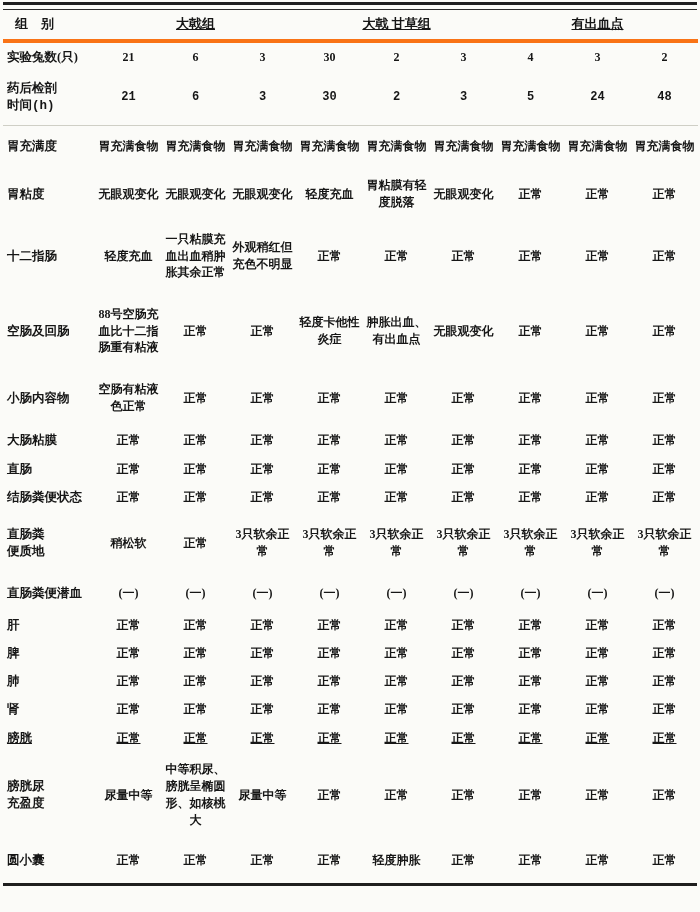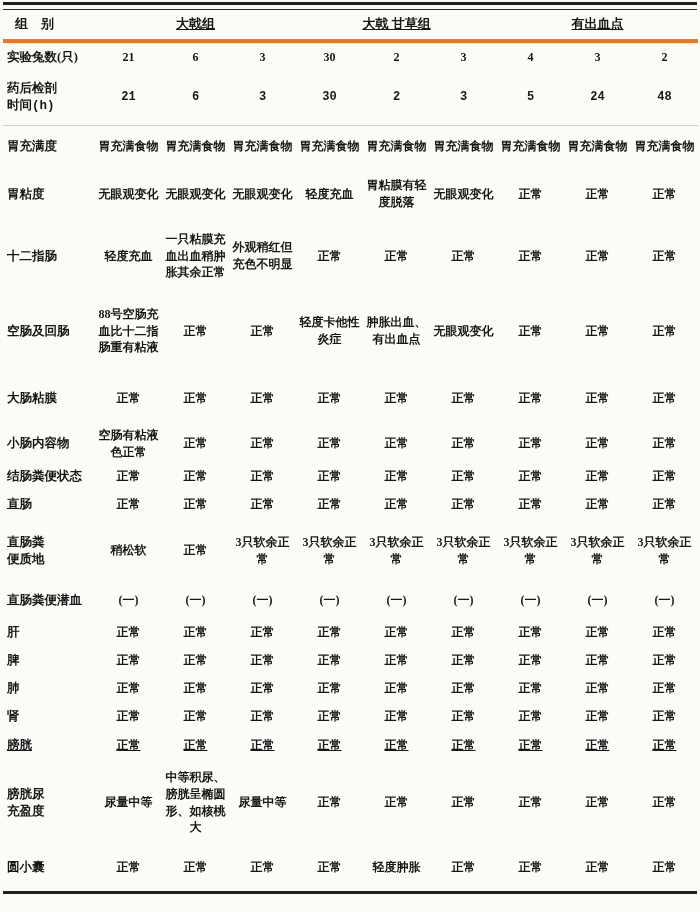--- a/index.html
+++ b/index.html
@@ -175,57 +175,57 @@
           <td>正常</td>
           <td>正常</td>
           <td>轻度卡他性炎症</td>
           <td>肿胀出血、有出血点</td>
           <td>无眼观变化</td>
           <td>正常</td>
           <td>正常</td>
           <td>正常</td>
         </tr>
         <tr>
-          <th class="row-label">大肠粘膜</th>
-          <td>正常</td>
-          <td>正常</td>
-          <td>正常</td>
-          <td>正常</td>
-          <td>正常</td>
-          <td>正常</td>
-          <td>正常</td>
-          <td>正常</td>
-          <td>正常</td>
-        </tr>
-        <tr>
           <th class="row-label">小肠内容物</th>
           <td>空肠有粘液色正常</td>
           <td>正常</td>
           <td>正常</td>
           <td>正常</td>
           <td>正常</td>
           <td>正常</td>
           <td>正常</td>
           <td>正常</td>
           <td>正常</td>
         </tr>
         <tr>
+          <th class="row-label">大肠粘膜</th>
+          <td>正常</td>
+          <td>正常</td>
+          <td>正常</td>
+          <td>正常</td>
+          <td>正常</td>
+          <td>正常</td>
+          <td>正常</td>
+          <td>正常</td>
+          <td>正常</td>
+        </tr>
+        <tr>
+          <th class="row-label">直肠</th>
+          <td>正常</td>
+          <td>正常</td>
+          <td>正常</td>
+          <td>正常</td>
+          <td>正常</td>
+          <td>正常</td>
+          <td>正常</td>
+          <td>正常</td>
+          <td>正常</td>
+        </tr>
+        <tr>
           <th class="row-label">结肠粪便状态</th>
-          <td>正常</td>
-          <td>正常</td>
-          <td>正常</td>
-          <td>正常</td>
-          <td>正常</td>
-          <td>正常</td>
-          <td>正常</td>
-          <td>正常</td>
-          <td>正常</td>
-        </tr>
-        <tr>
-          <th class="row-label">直肠</th>
           <td>正常</td>
           <td>正常</td>
           <td>正常</td>
           <td>正常</td>
           <td>正常</td>
           <td>正常</td>
           <td>正常</td>
           <td>正常</td>
           <td>正常</td>
         </tr>

